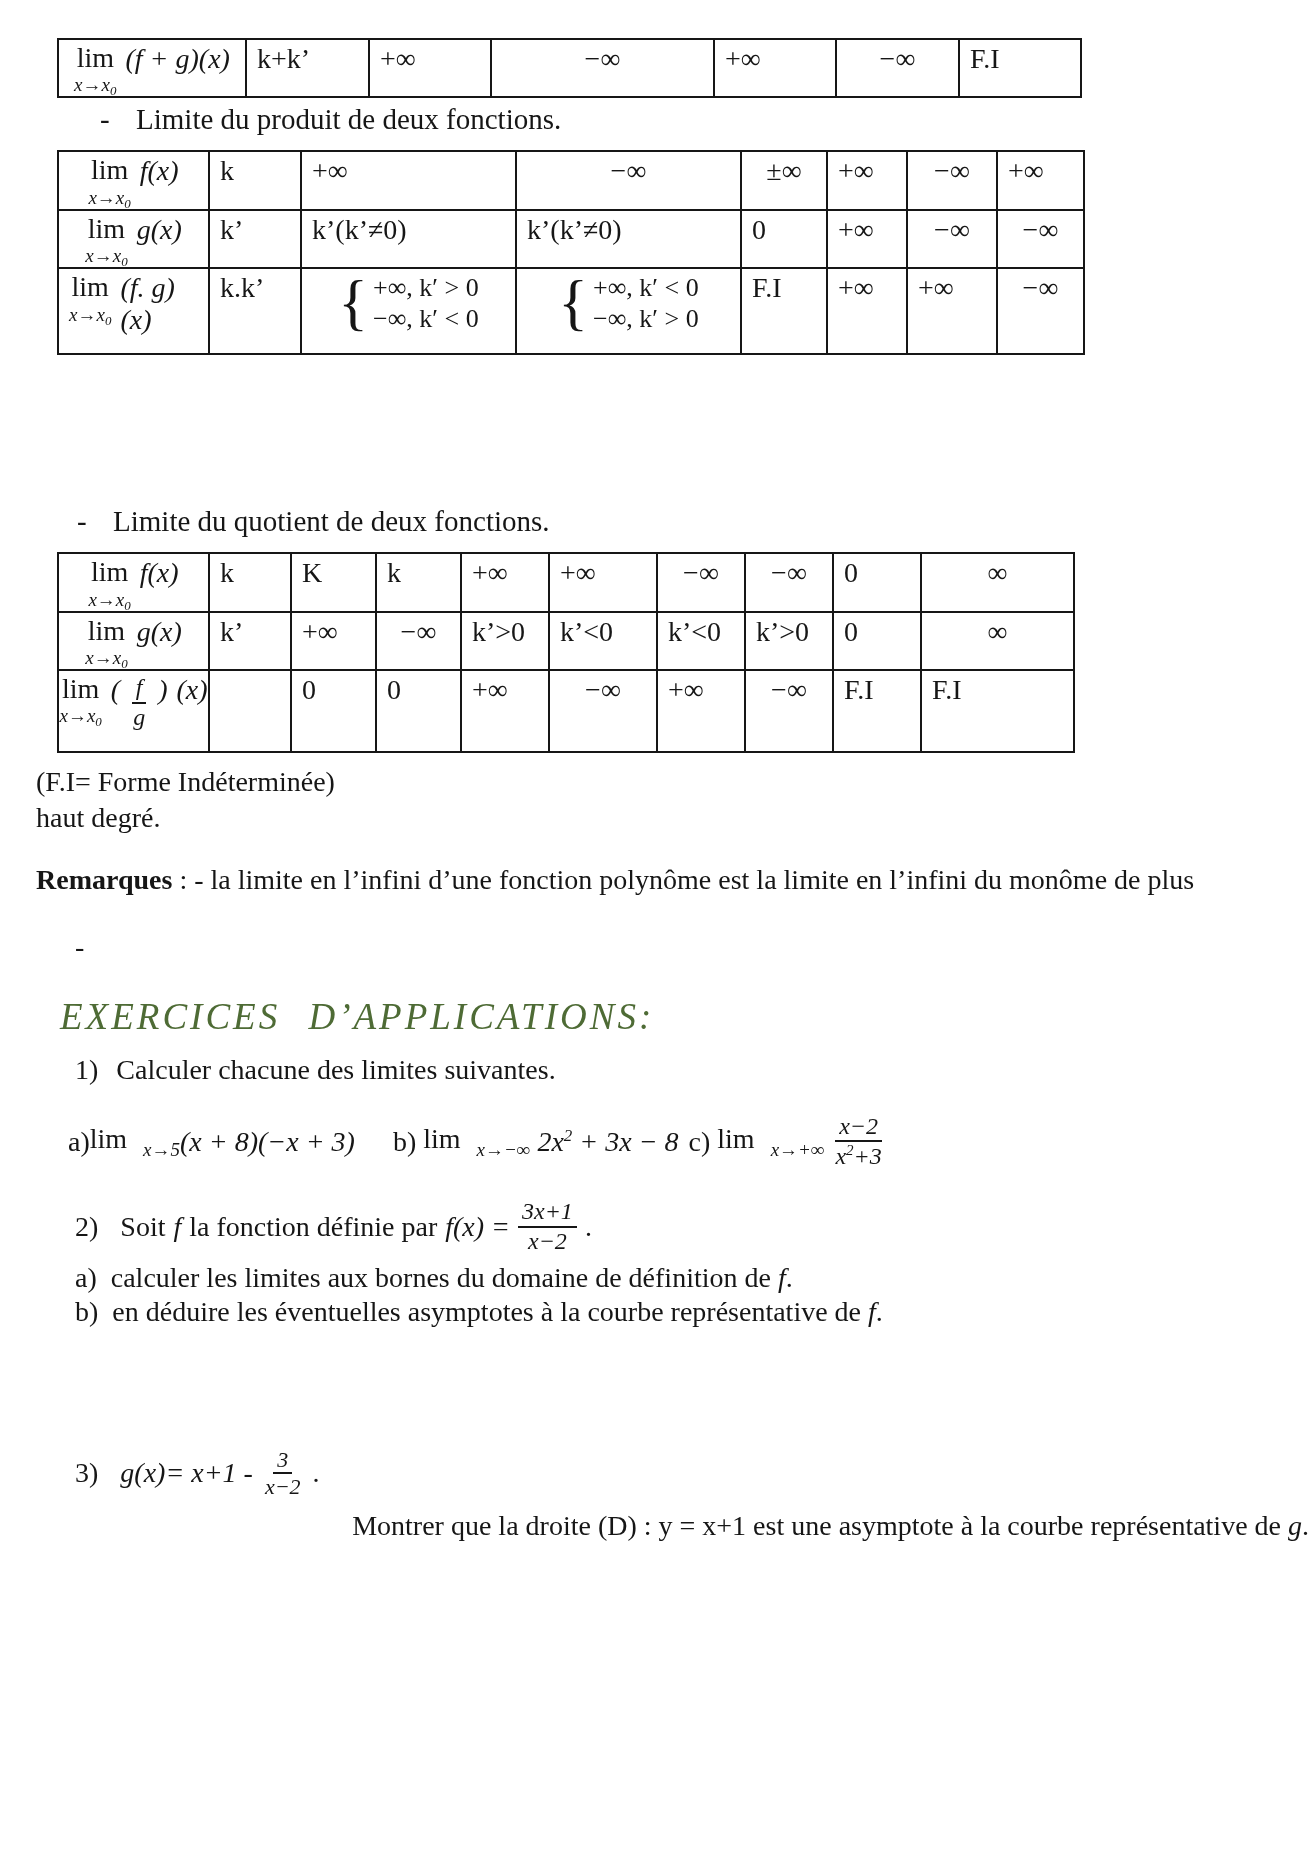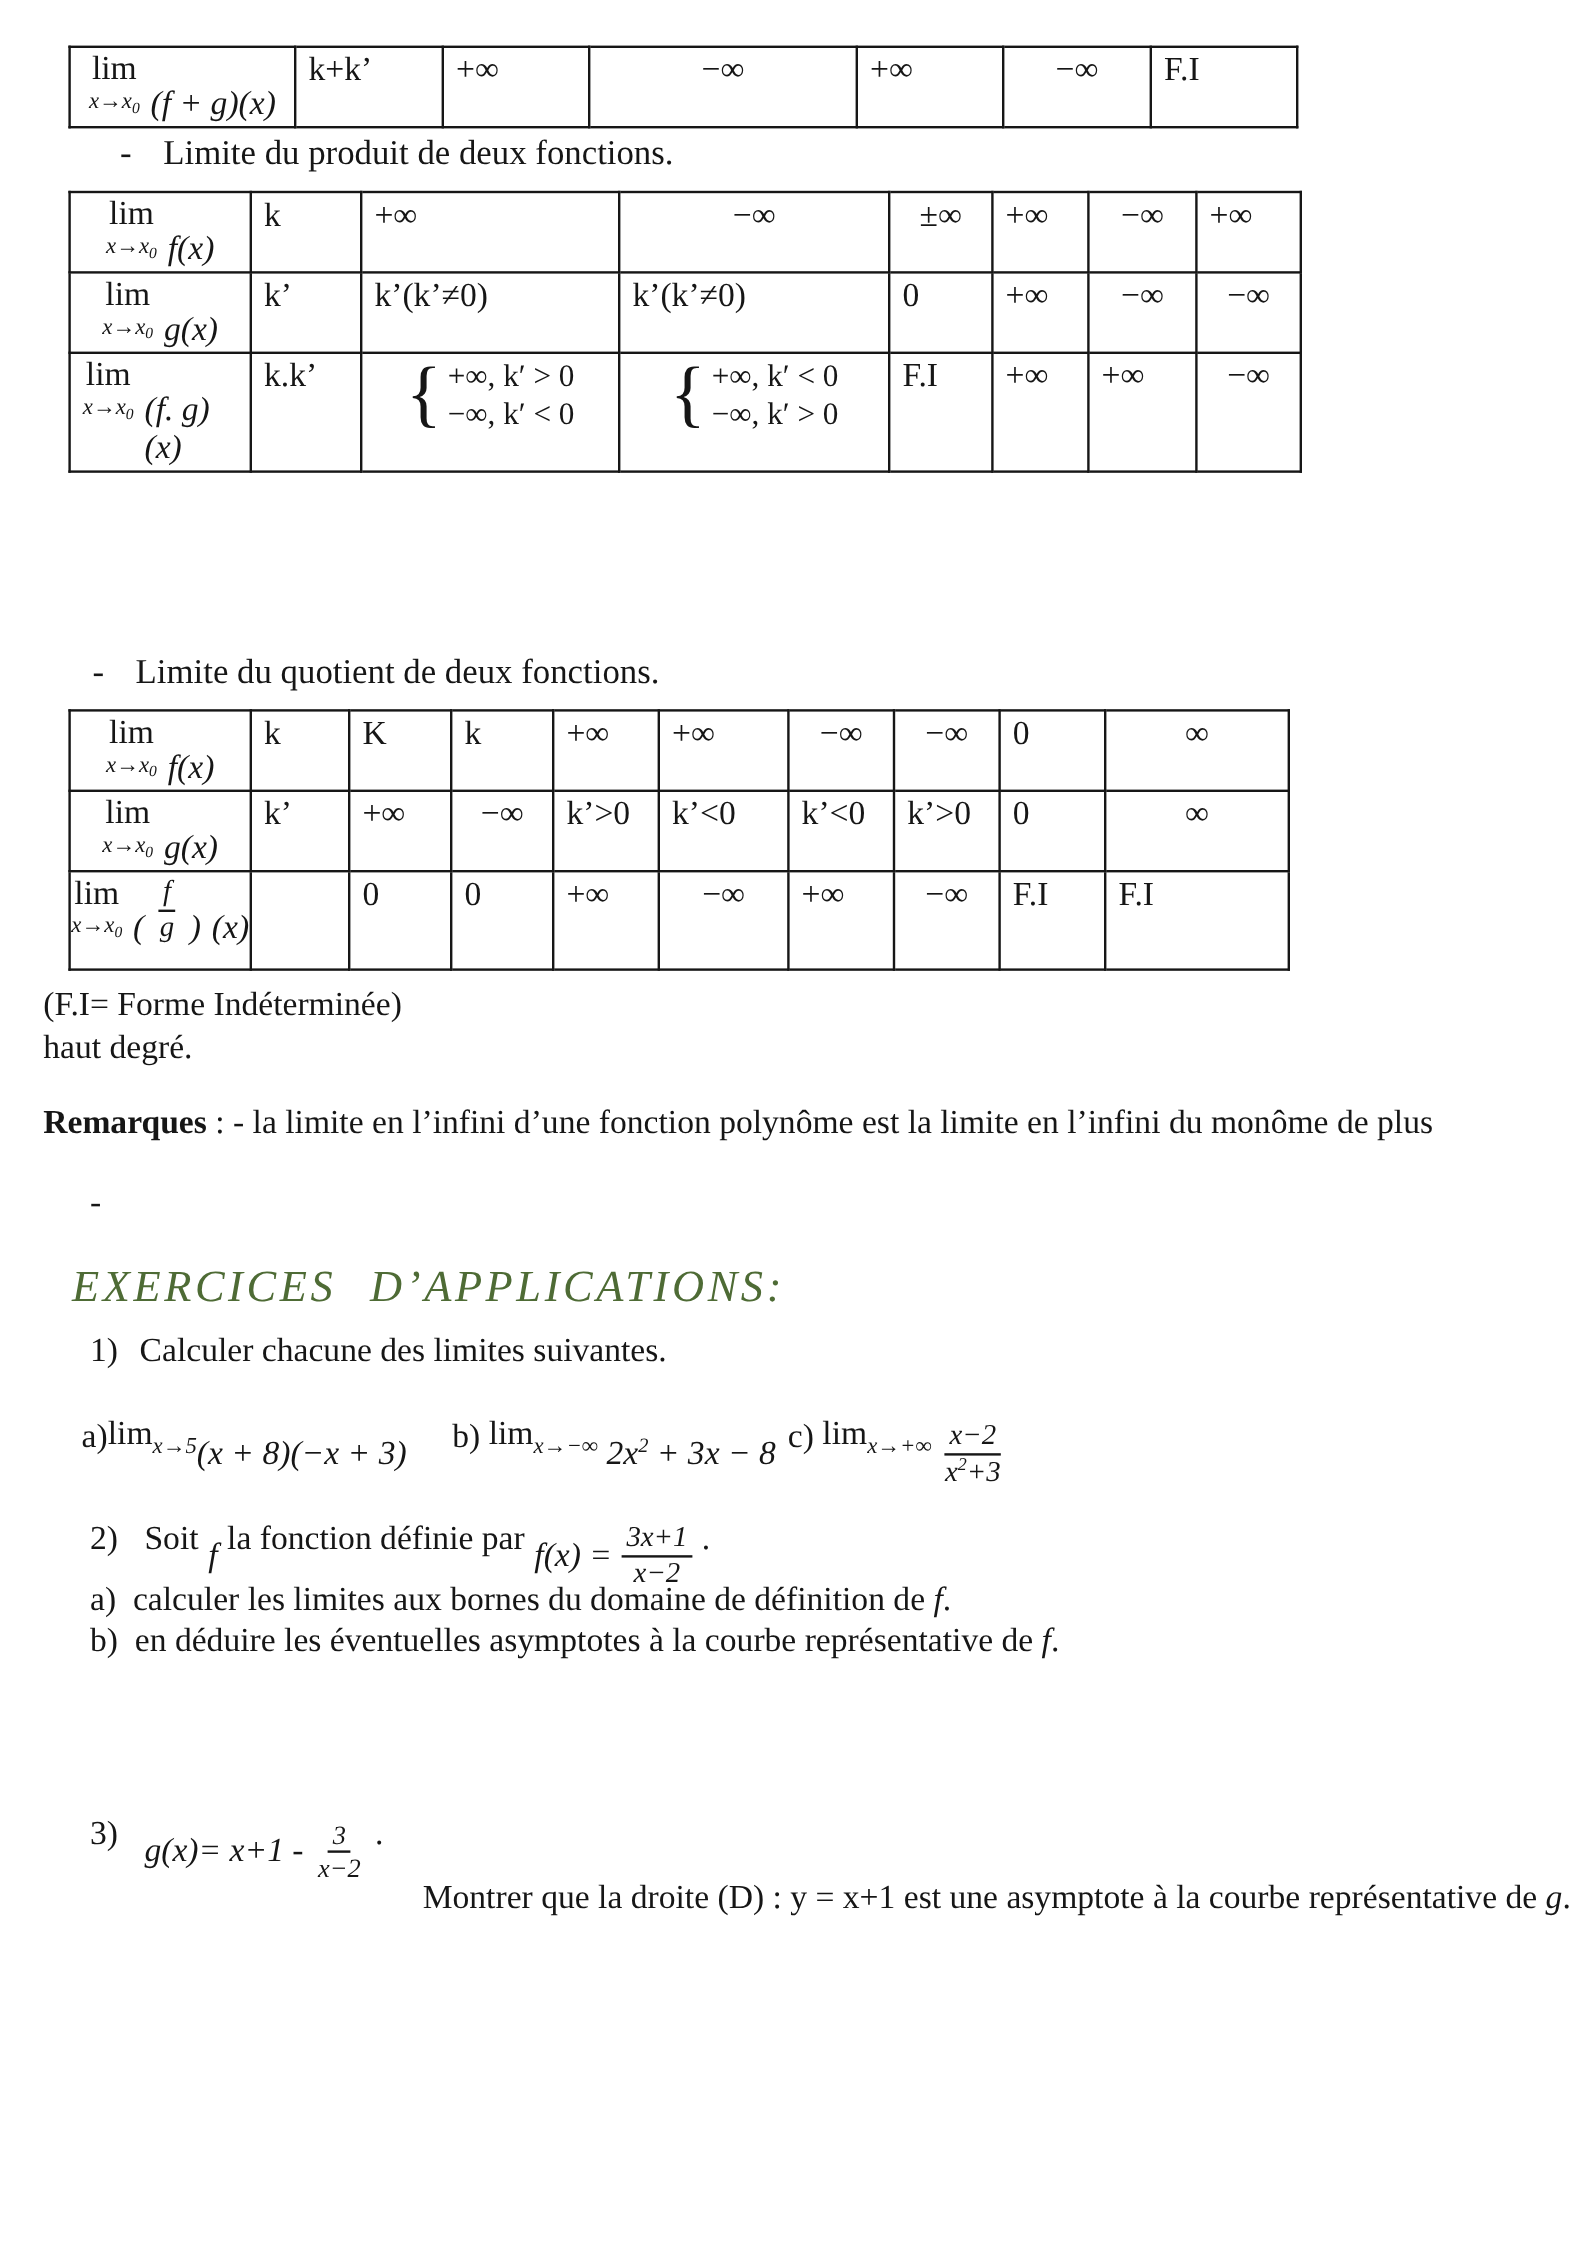--- a/index.html
+++ b/index.html
@@ -6,21 +6,21 @@
   .page {
     position:relative; width:1309px; height:1876px; background:#ffffff;
     font-family:"Liberation Serif","DejaVu Serif",serif; color:#161616;
     overflow:hidden;
   }
   
   table { border-collapse:collapse; table-layout:fixed; margin-left:57px; }
   td { border:2px solid #161616; padding:3px 10px 2px 10px; font-size:28px; vertical-align:top; overflow:hidden; }
   td.c { text-align:center; }
   .hdr .hflex { display:flex; justify-content:center; align-items:flex-start; gap:9px; }
-  .mi { font-style:italic;margin-top:28px; }
+  .mi { font-style:italic; }
   .limstack { display:inline-flex; flex-direction:column; align-items:center; line-height:1; }
   .limword { font-size:28px; line-height:1.05; }
   .limunder { font-size:19px; font-style:italic; line-height:1; margin-top:3px; white-space:nowrap; }
   .limunder sub { font-size:13px; line-height:0; vertical-align:-4px; }
   
   .tbl-sum { width:1025px; margin-top:38px; }
   .tbl-sum tr { height:58px; }
   .tbl-sum col:nth-child(1){width:188px}.tbl-sum col:nth-child(2){width:123px}
   .tbl-sum col:nth-child(3){width:122px}.tbl-sum col:nth-child(4){width:223px}
   .tbl-sum col:nth-child(5){width:122px}.tbl-sum col:nth-child(6){width:123px}
@@ -66,21 +66,21 @@
   .remark2 { display:flex; margin:27px 36px 0 75px; font-size:28px; line-height:40px; }
   .remark2 .dash { width:35px; }
   .ex-heading { margin:28px 0 0 60px; font-size:37px; font-weight:normal; font-style:italic;
                 letter-spacing:3px; word-spacing:16px; }
   .ex-item { display:flex; align-items:baseline; margin-left:75px; font-size:28px; }
   .ex-num { margin-right:18px; }
   .q1 { margin-top:16px; }
   
   .limits-line { display:flex; align-items:center; margin:14px 0 0 68px; font-size:28px; height:84px; }
   .limin { white-space:nowrap; }
-  .isub { font-size:19px; font-style:italic; vertical-align:-8px; margin-left:0; }
+  .isub { font-size:19px; font-style:italic; vertical-align:-8px; margin-left:16px; }
   .gap-a { margin-left:38px; }
   .gap-b { margin-left:10px; }
   .grp { display:inline-flex; align-items:center; white-space:nowrap; }
   sup.s2 { font-size:17px; }
   
   .ex2 { display:flex; align-items:center; margin:10px 0 0 75px; font-size:28px; height:66px; }
   .ex2 > *, .ex3 > * { margin-right:8px; }
   .ex23num { margin-right:22px; }
   .exsub { margin:2px 0 0 75px; }
   .exsub .lbl { margin-right:14px; }

